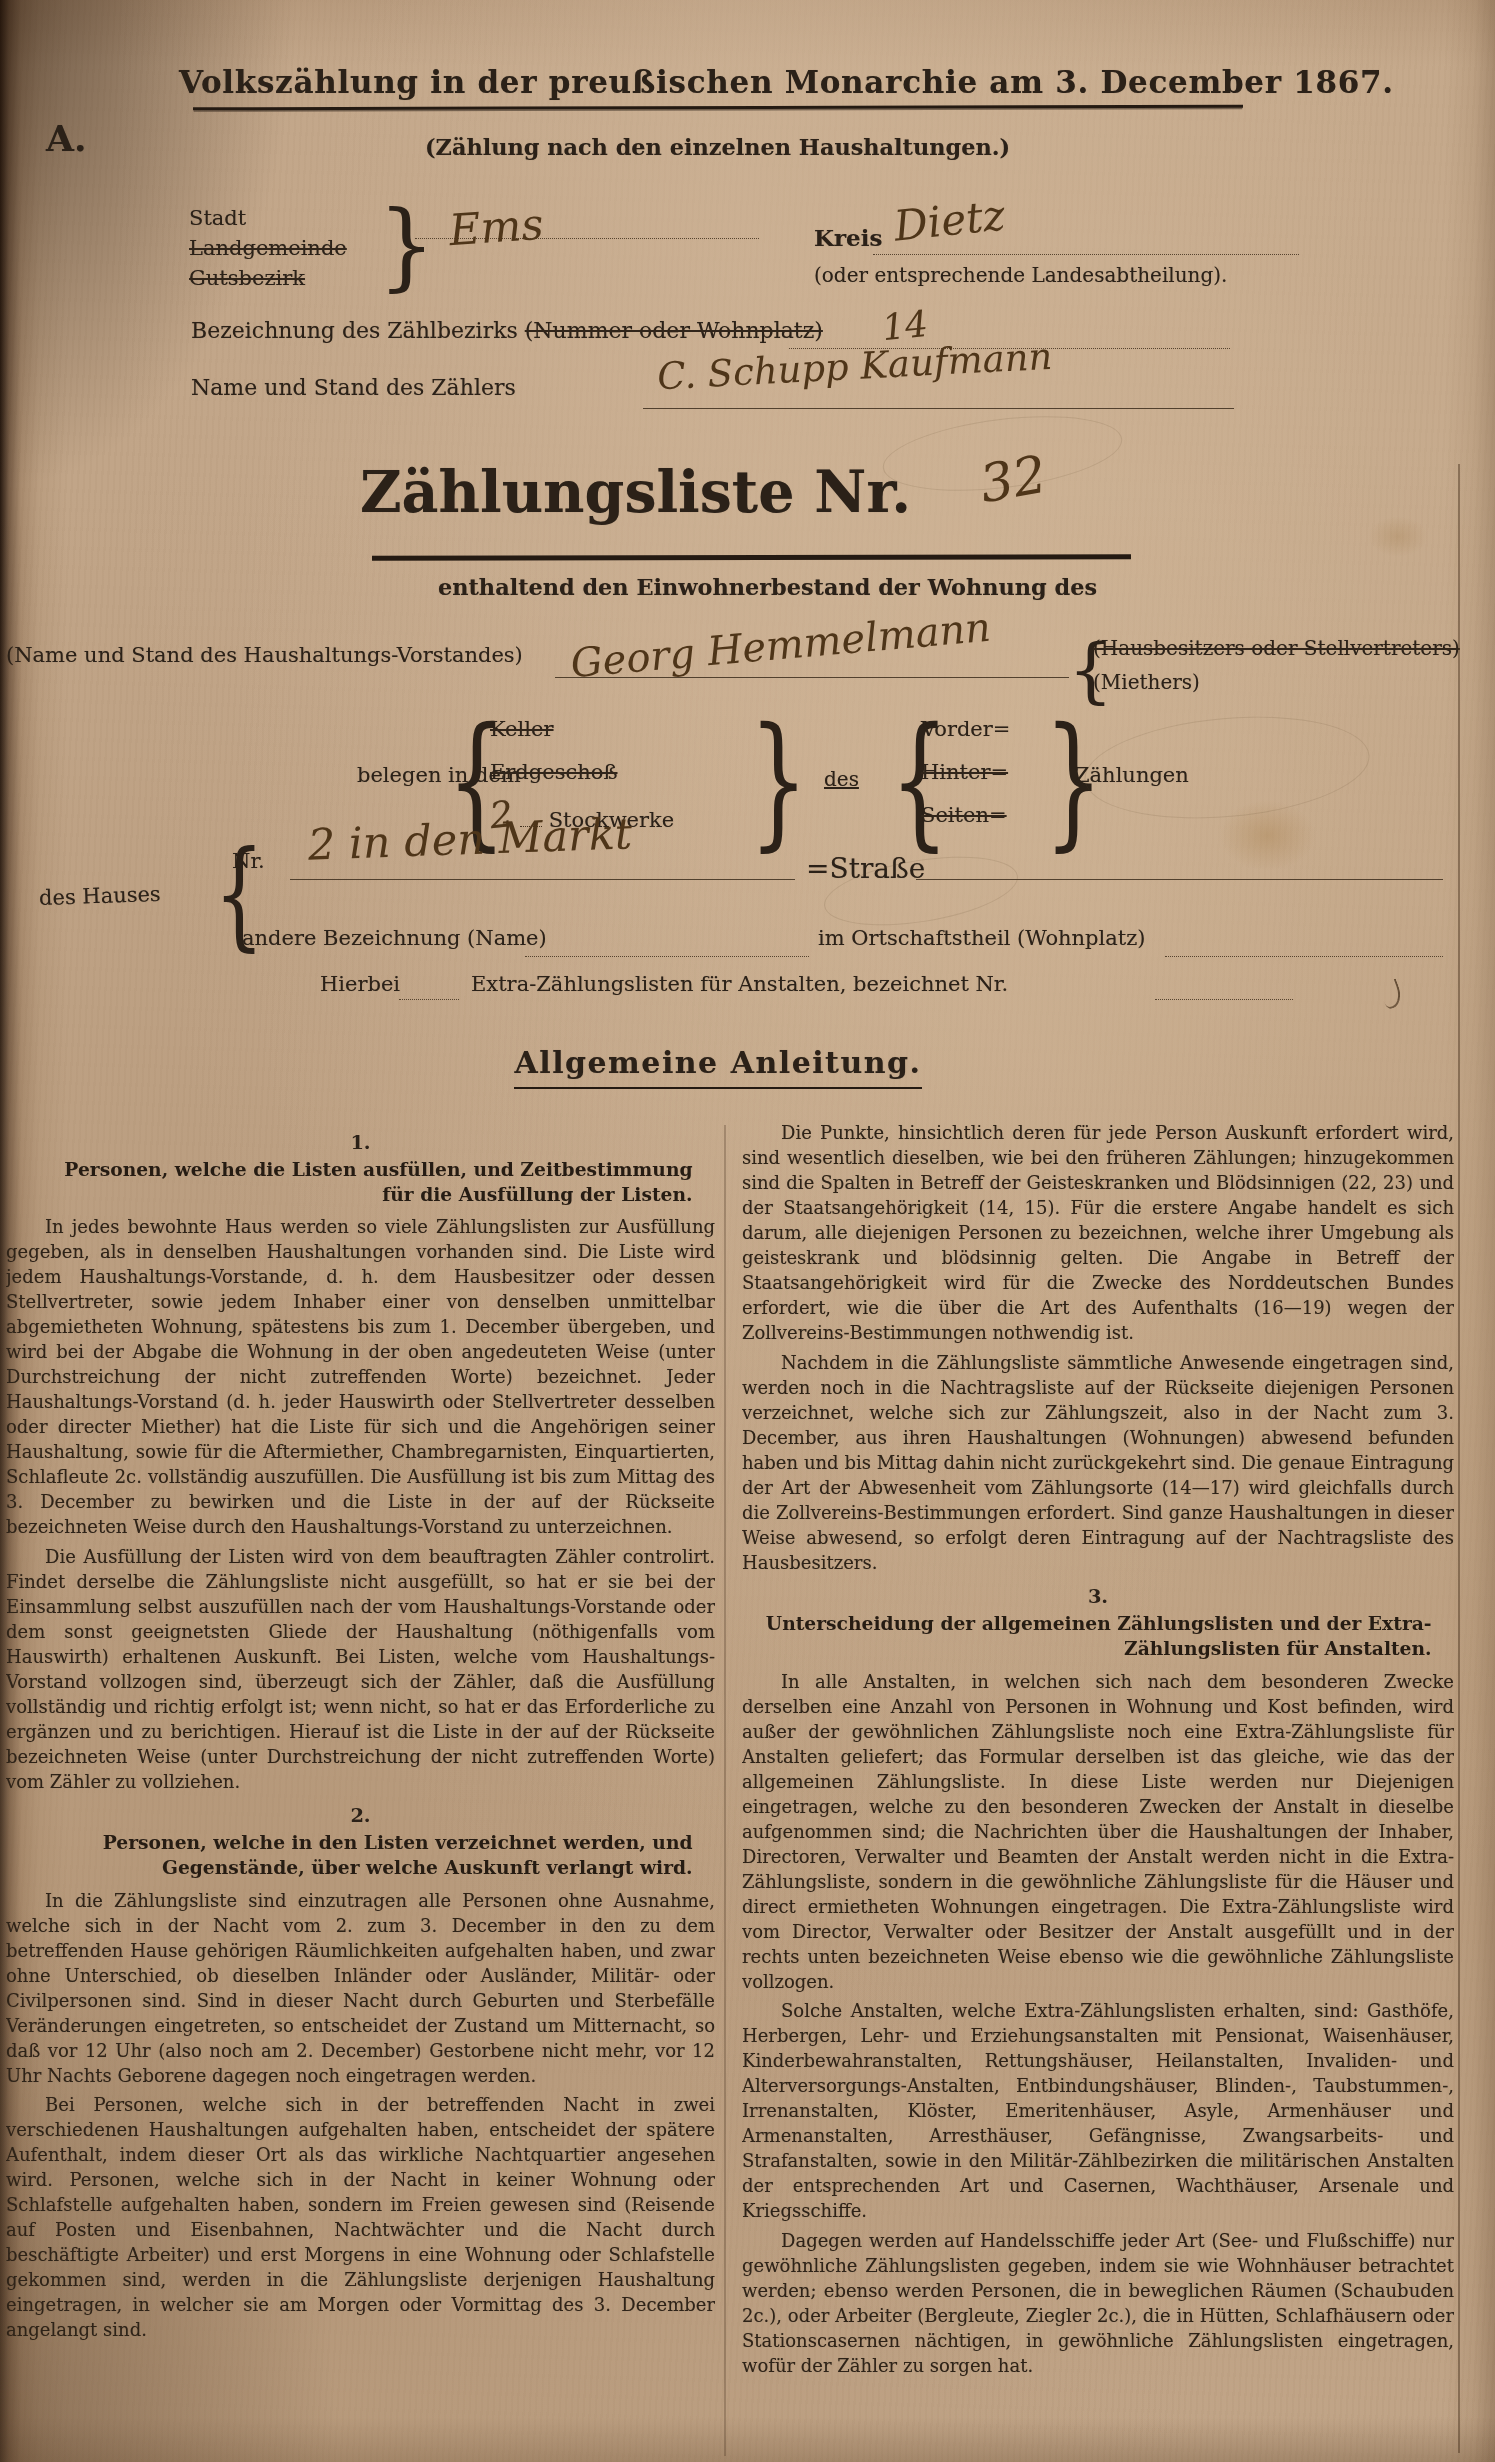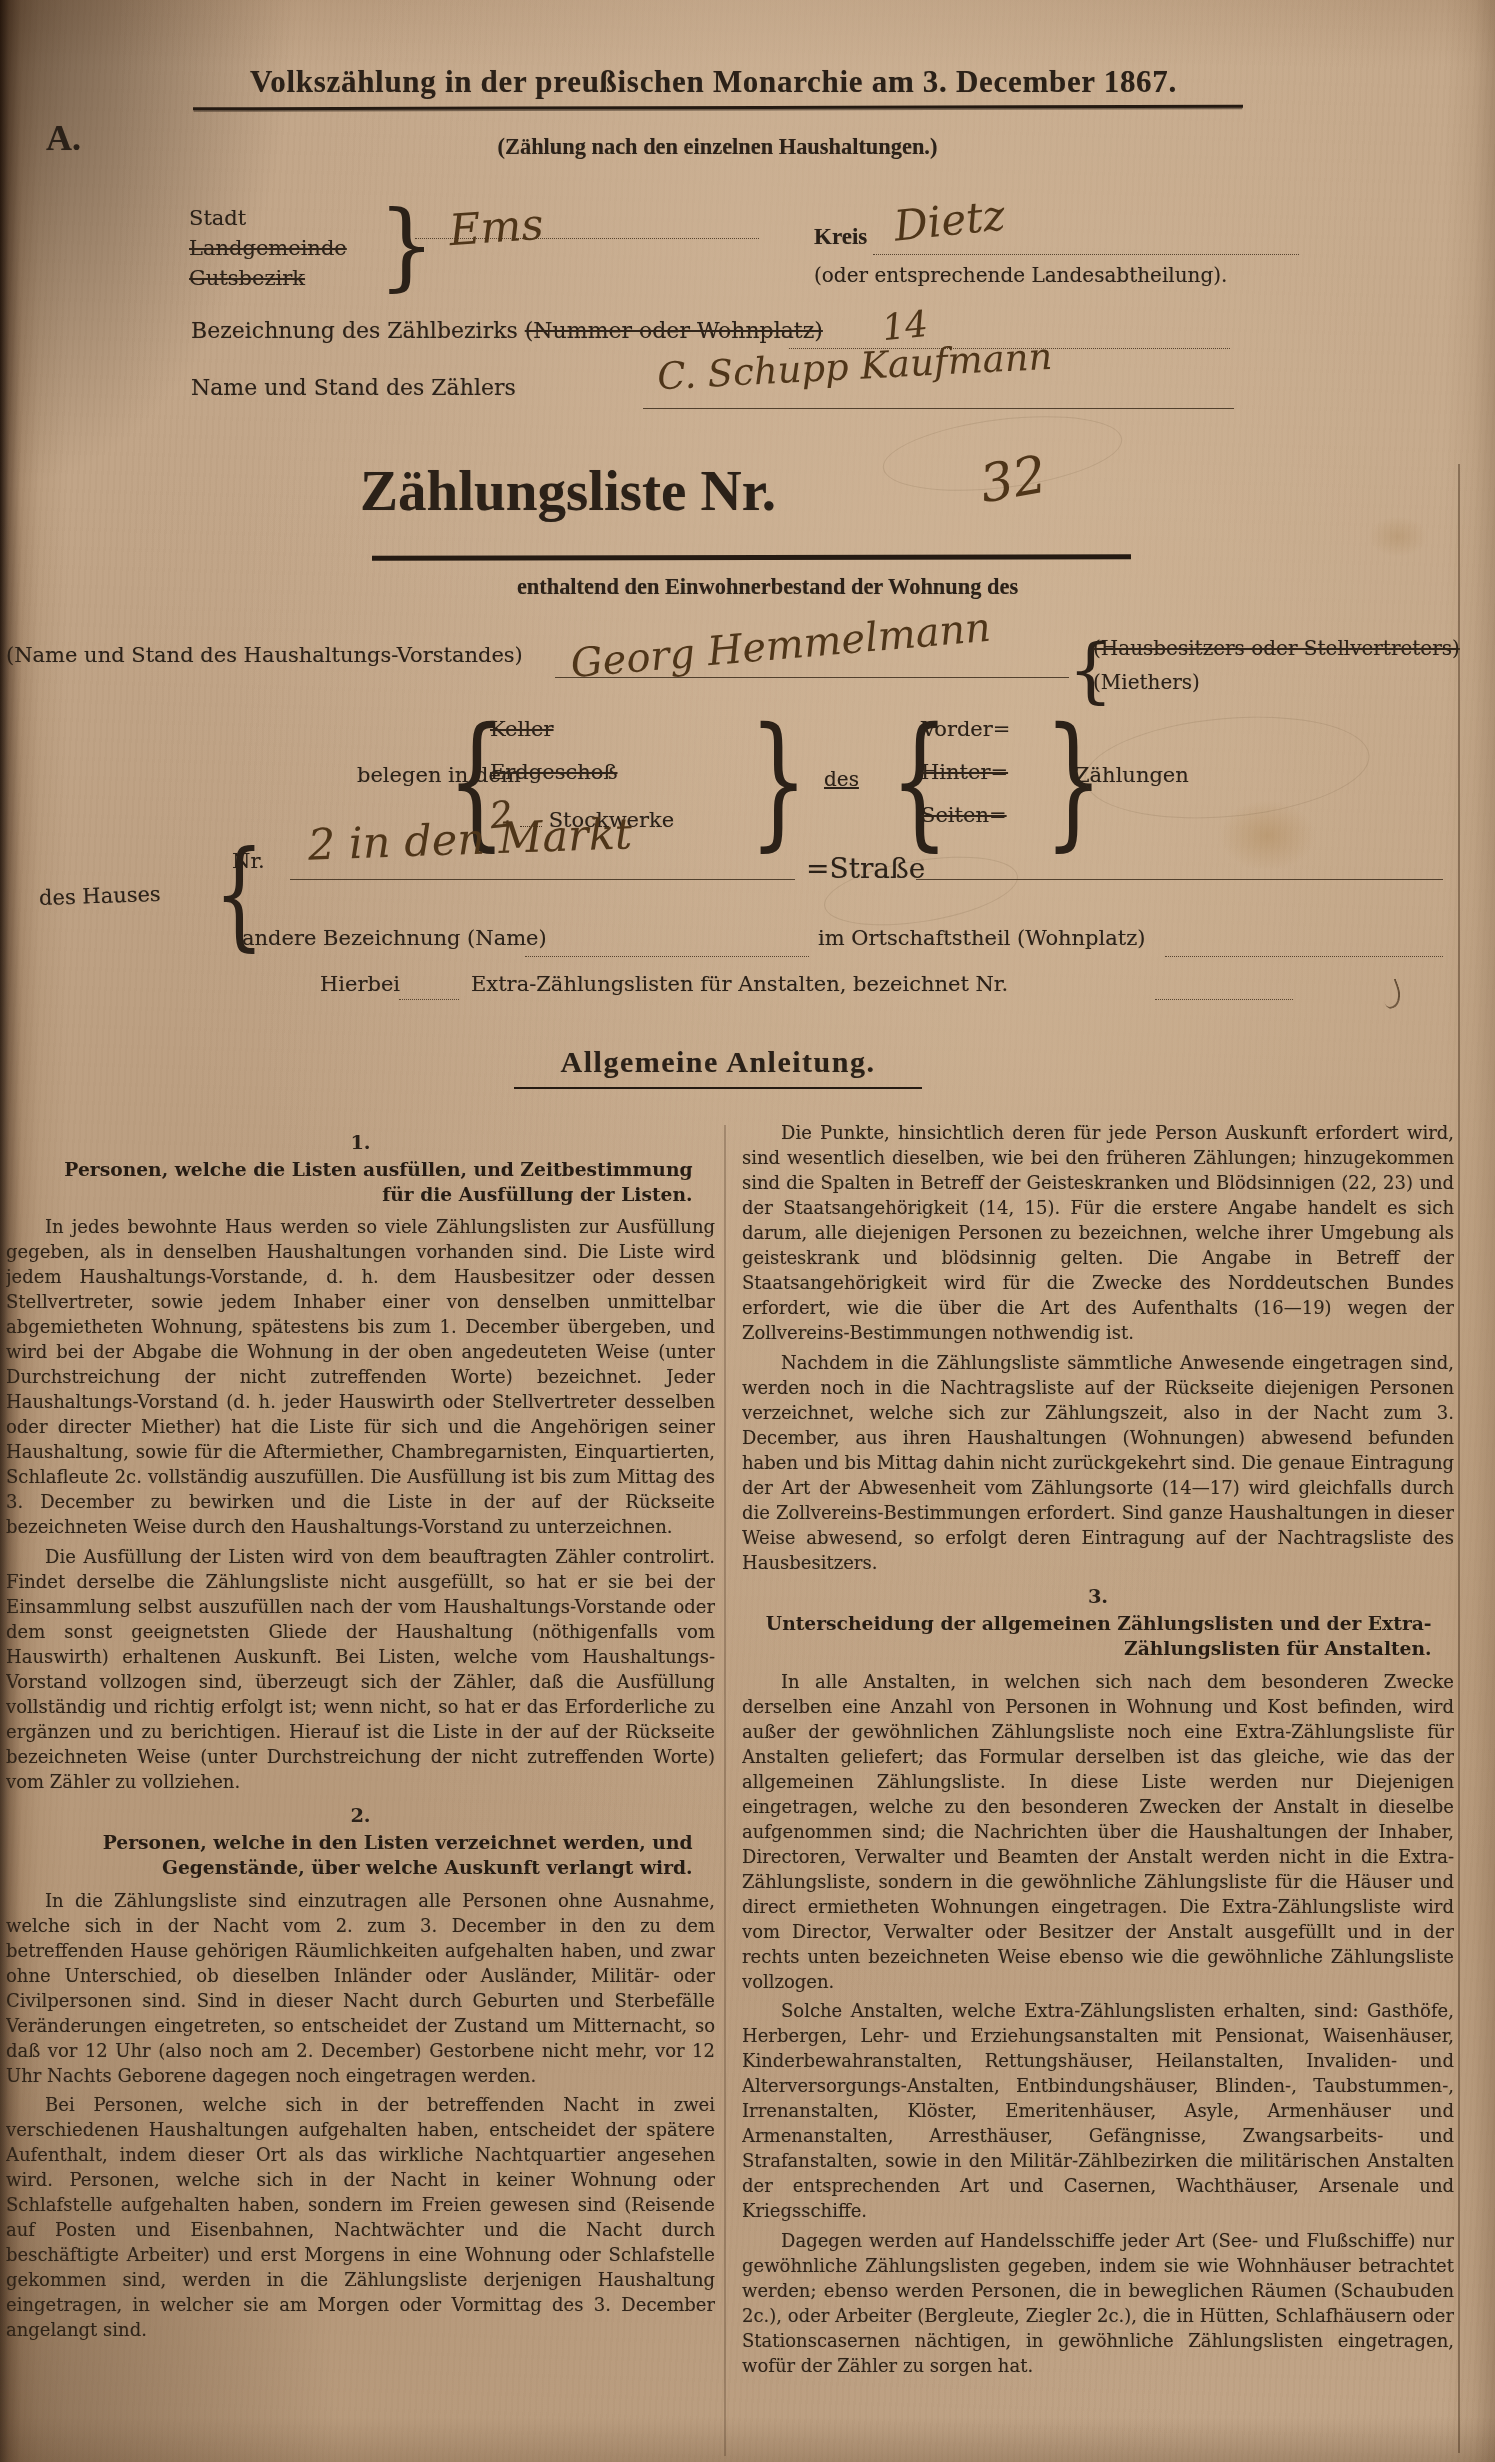--- a/index.html
+++ b/index.html
@@ -17,21 +17,21 @@
       radial-gradient(ellipse at 0% 100%, rgba(50,30,15,.45), transparent 16%),
       linear-gradient(90deg, rgba(25,13,6,.92) 0px, rgba(58,34,17,.55) 9px, rgba(95,62,34,.25) 21px, rgba(120,88,55,.1) 39px, transparent 67px),
       linear-gradient(270deg, rgba(80,52,28,.3) 0px, rgba(110,80,50,.12) 22.4px, transparent 52px),
       linear-gradient(0deg, rgba(85,58,32,.28) 0px, transparent 45px),
       linear-gradient(180deg, rgba(150,118,88,.35) 0px, transparent 67px),
       repeating-linear-gradient(93deg, rgba(125,95,62,.05) 0 2.2px, transparent 2.2px 6px);
   }
   .print{color:#2b2118;text-shadow:0 0 0.7px rgba(43,33,24,.35);}
   .abs{position:absolute;}
   .ctr{text-align:center;}
-  .bold{font-weight:bold;font-family:Liberation Serif, serif;}
+  .bold{font-weight:bold;}
   .hw{font-style:italic;color:#4e3519;font-family:"DejaVu Serif",serif;white-space:nowrap;}
   .struck{text-decoration:line-through;text-decoration-thickness:2.2px;text-decoration-color:#31251a;}
   .rline{position:absolute;border-bottom:1.5px dotted #43321f;opacity:.85;}
   .rline.solid{border-bottom:1.5px solid #3c2d1c;}
   .rule{position:absolute;background:#241a12;}
   .brace{position:absolute;color:#2b2118;font-weight:400;line-height:1;}
   .opt{height:43px;font-size:21px;line-height:30px;}
   .stack .opt{white-space:nowrap;}
   .sec-num{ text-align:center;font-size:19.4px;font-weight:bold;margin:10.5px 0 3px 0;color:#2b2118;}
   .sec-heading{text-align:right;font-size:18.7px;font-weight:bold;line-height:25px;margin:1.5px 22.4px 7.5px 22.4px;color:#261c13;}

